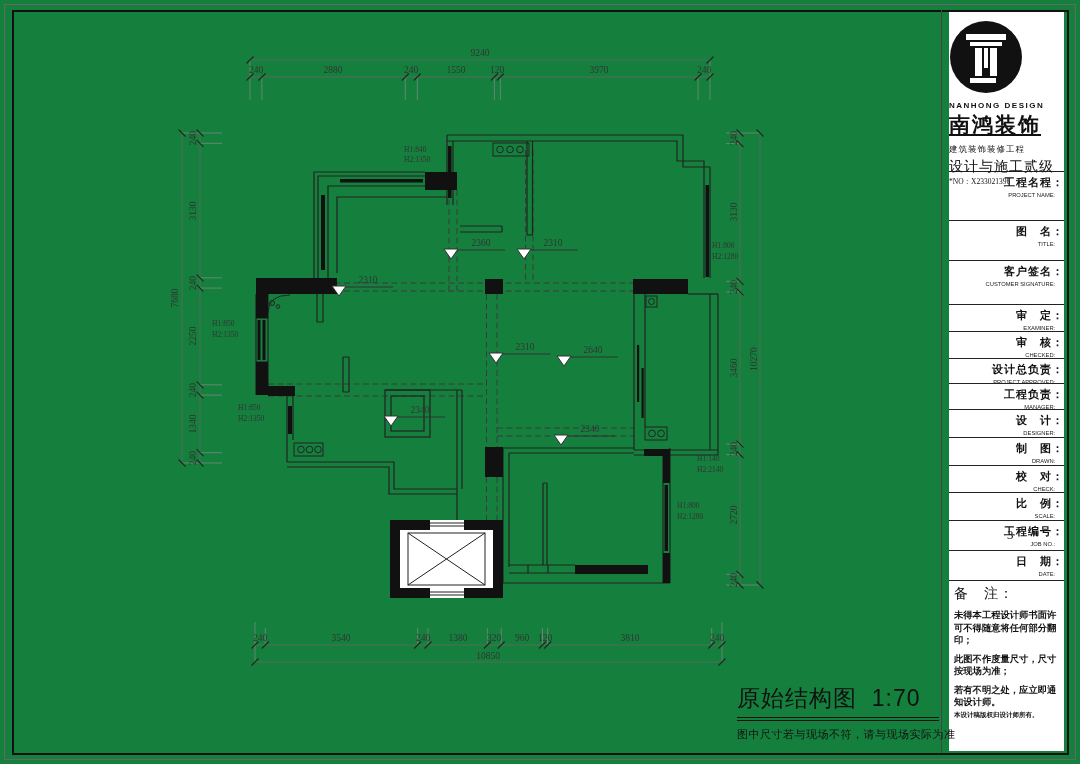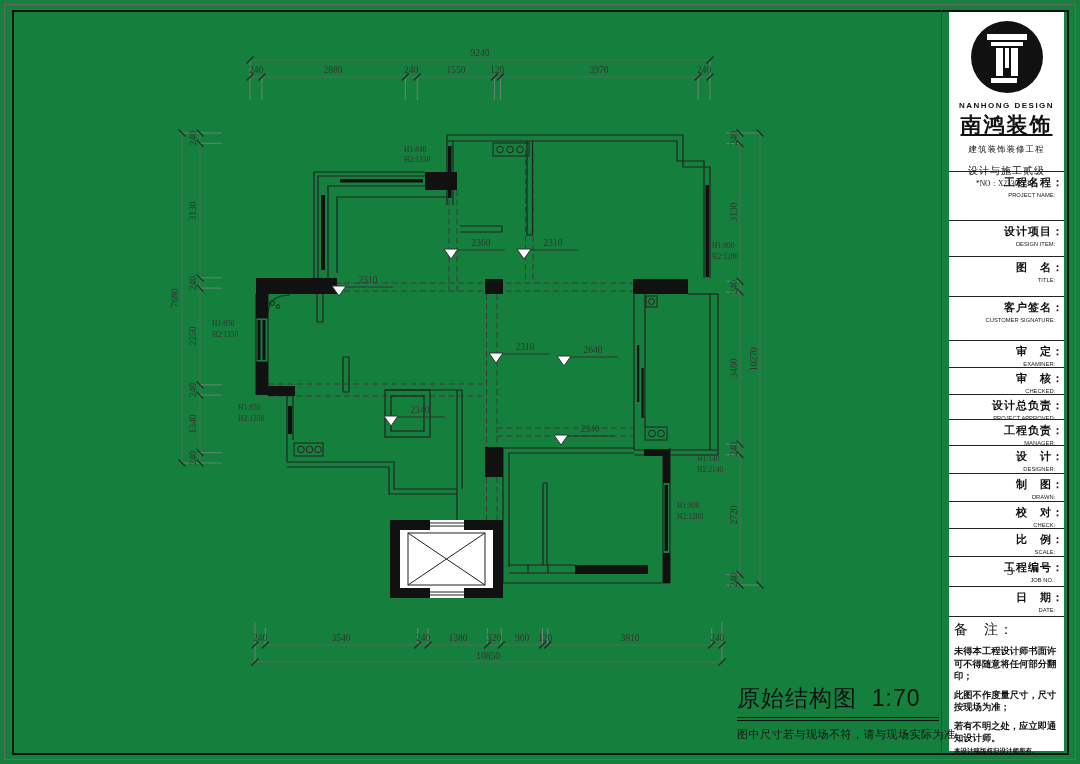--- a/index.html
+++ b/index.html
@@ -6,25 +6,25 @@
   #page{position:relative;width:1080px;height:764px;background:#15803d;overflow:hidden;
         font-family:"Liberation Sans",sans-serif;color:#111;}
   
   .outer-border{position:absolute;left:4px;top:4px;width:1070px;height:754px;border:1px solid #666;}
   .inner-border{position:absolute;left:12px;top:10px;width:1053px;height:741px;border:2px solid #111;}
   .tb-sep-thin{position:absolute;left:941px;top:10px;width:1px;height:743px;background:#444;}
   
   #plansvg{position:absolute;left:0;top:0;}
   
   #titleblock{position:absolute;left:949px;top:12px;width:115px;height:739px;background:#fff;}
-  .logo-area{height:160px;border-bottom:1px solid #222;text-align:center;padding-top:8px;box-sizing:border-box;}
+  .logo-area{height:160px;border-bottom:1px solid #222;padding-top:8px;box-sizing:border-box;}
   .brand-en{font-size:8px;font-weight:bold;letter-spacing:1.5px;margin-top:3px;white-space:nowrap;}
   .brand-zh{font-size:21px;font-weight:bold;letter-spacing:2px;margin-top:1px;white-space:nowrap;text-decoration:underline;}
   .brand-l1{font-size:8.5px;margin-top:5px;letter-spacing:1px;}
-  .brand-l2{font-size:10px;margin-top:8px;letter-spacing:1px;}
+  .brand-l2{font-size:14px;margin-top:2px;letter-spacing:1px;}
   .brand-no{font-size:7.5px;margin-top:1px;font-family:"Liberation Serif",serif;}
   .tb-row{position:relative;border-bottom:1px solid #222;box-sizing:border-box;padding:3px 0 0 5px;overflow:hidden;text-align:right;}
   .tb-zh{font-size:11px;font-weight:bold;letter-spacing:1px;white-space:nowrap;}
   .tb-en{font-size:6.3px;color:#222;margin-top:1px;white-space:nowrap;transform:scale(.92);transform-origin:0 0;}
   .tb-val{position:absolute;left:58px;top:6px;font-size:13px;font-family:"Liberation Serif",serif;}
   .notes{padding:4px 4px 0 5px;font-size:9px;}
   .notes-label{font-size:14px;font-weight:normal;letter-spacing:1px;}
   .notes-line{font-size:9.3px;font-weight:bold;line-height:12.5px;margin-top:6px;}
   .notes-small{font-size:6.5px;font-weight:bold;margin-top:2px;}
   
@@ -387,24 +387,20 @@
       <div class="brand-zh">南鸿装饰</div>
       <div class="brand-l1">建筑装饰装修工程</div>
       <div class="brand-l2">设计与施工贰级</div>
       <div class="brand-no">*NO：X233021396</div>
     </div>
 
     <div class="tb-row" style="height:49px">
       <div class="tb-zh">工程名程：</div>
       <div class="tb-en">PROJECT NAME:</div>
     </div>
-    <div class="tb-row" style="height:36px">
-      <div class="tb-zh">设计项目：</div>
-      <div class="tb-en">DESIGN ITEM:</div>
-    </div>
     <div class="tb-row" style="height:40px">
       <div class="tb-zh">图　名：</div>
       <div class="tb-en">TITLE:</div>
     </div>
     <div class="tb-row" style="height:44px">
       <div class="tb-zh">客户签名：</div>
       <div class="tb-en">CUSTOMER SIGNATURE:</div>
     </div>
     <div class="tb-row" style="height:27px">
       <div class="tb-zh">审　定：</div>

